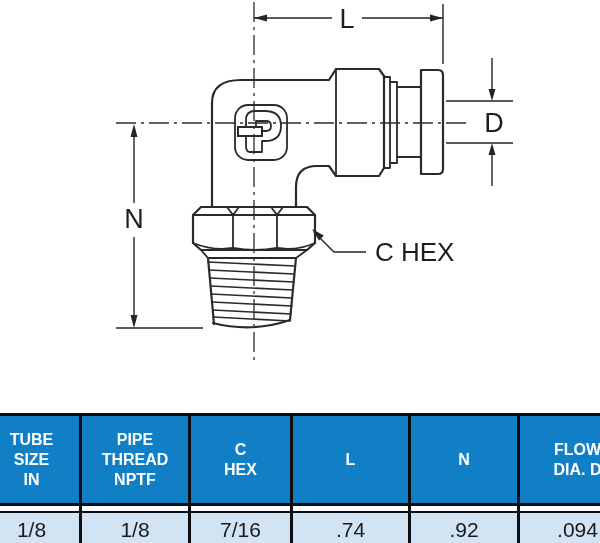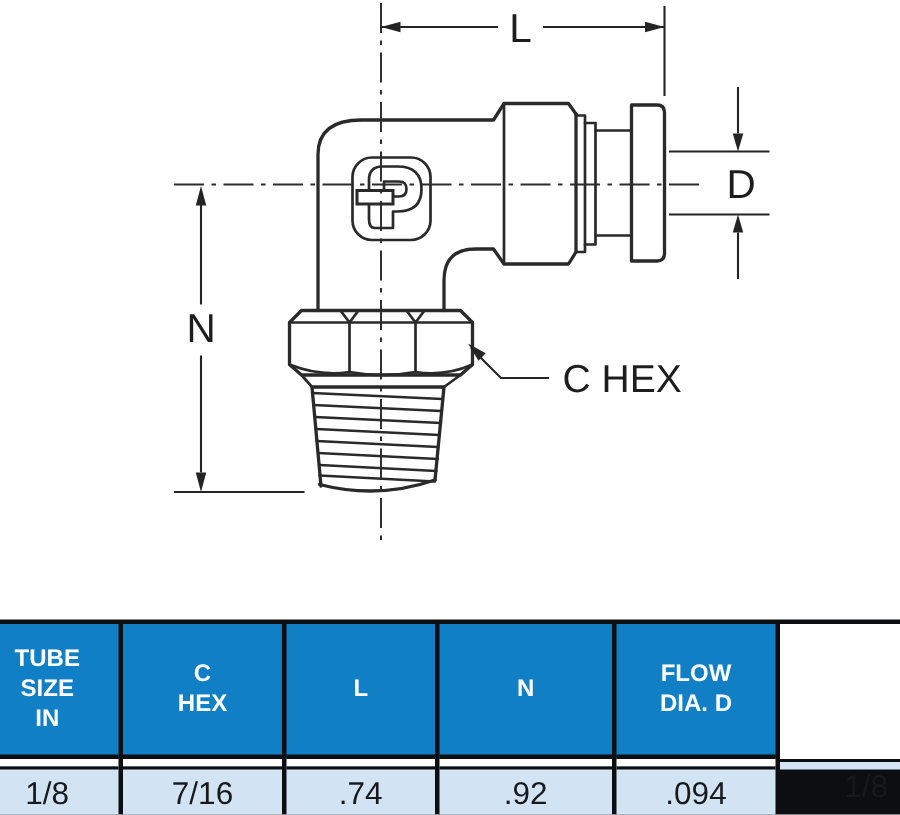--- a/index.html
+++ b/index.html
@@ -119,20 +119,23 @@
       <polygon class="arrow" points="312,229 323.8,235.5 319,240.5"></polygon>
       <path class="dim" d="M 314,232 L 334,252 L 366,252"></path>
       <text class="leadertext" x="375" y="261" text-anchor="start">C HEX</text>
     </g>
   </svg>
 
   <div class="spec-table">
     <div class="th">TUBE
 SIZE
 IN</div>
+    <div class="th">PIPE
+THREAD
+NPTF</div>
     <div class="th">C
 HEX</div>
     <div class="th">L</div>
     <div class="th">N</div>
     <div class="th">FLOW
 DIA. D</div>
 
     <div class="gap"></div>
     <div class="gap"></div>
     <div class="gap"></div>

